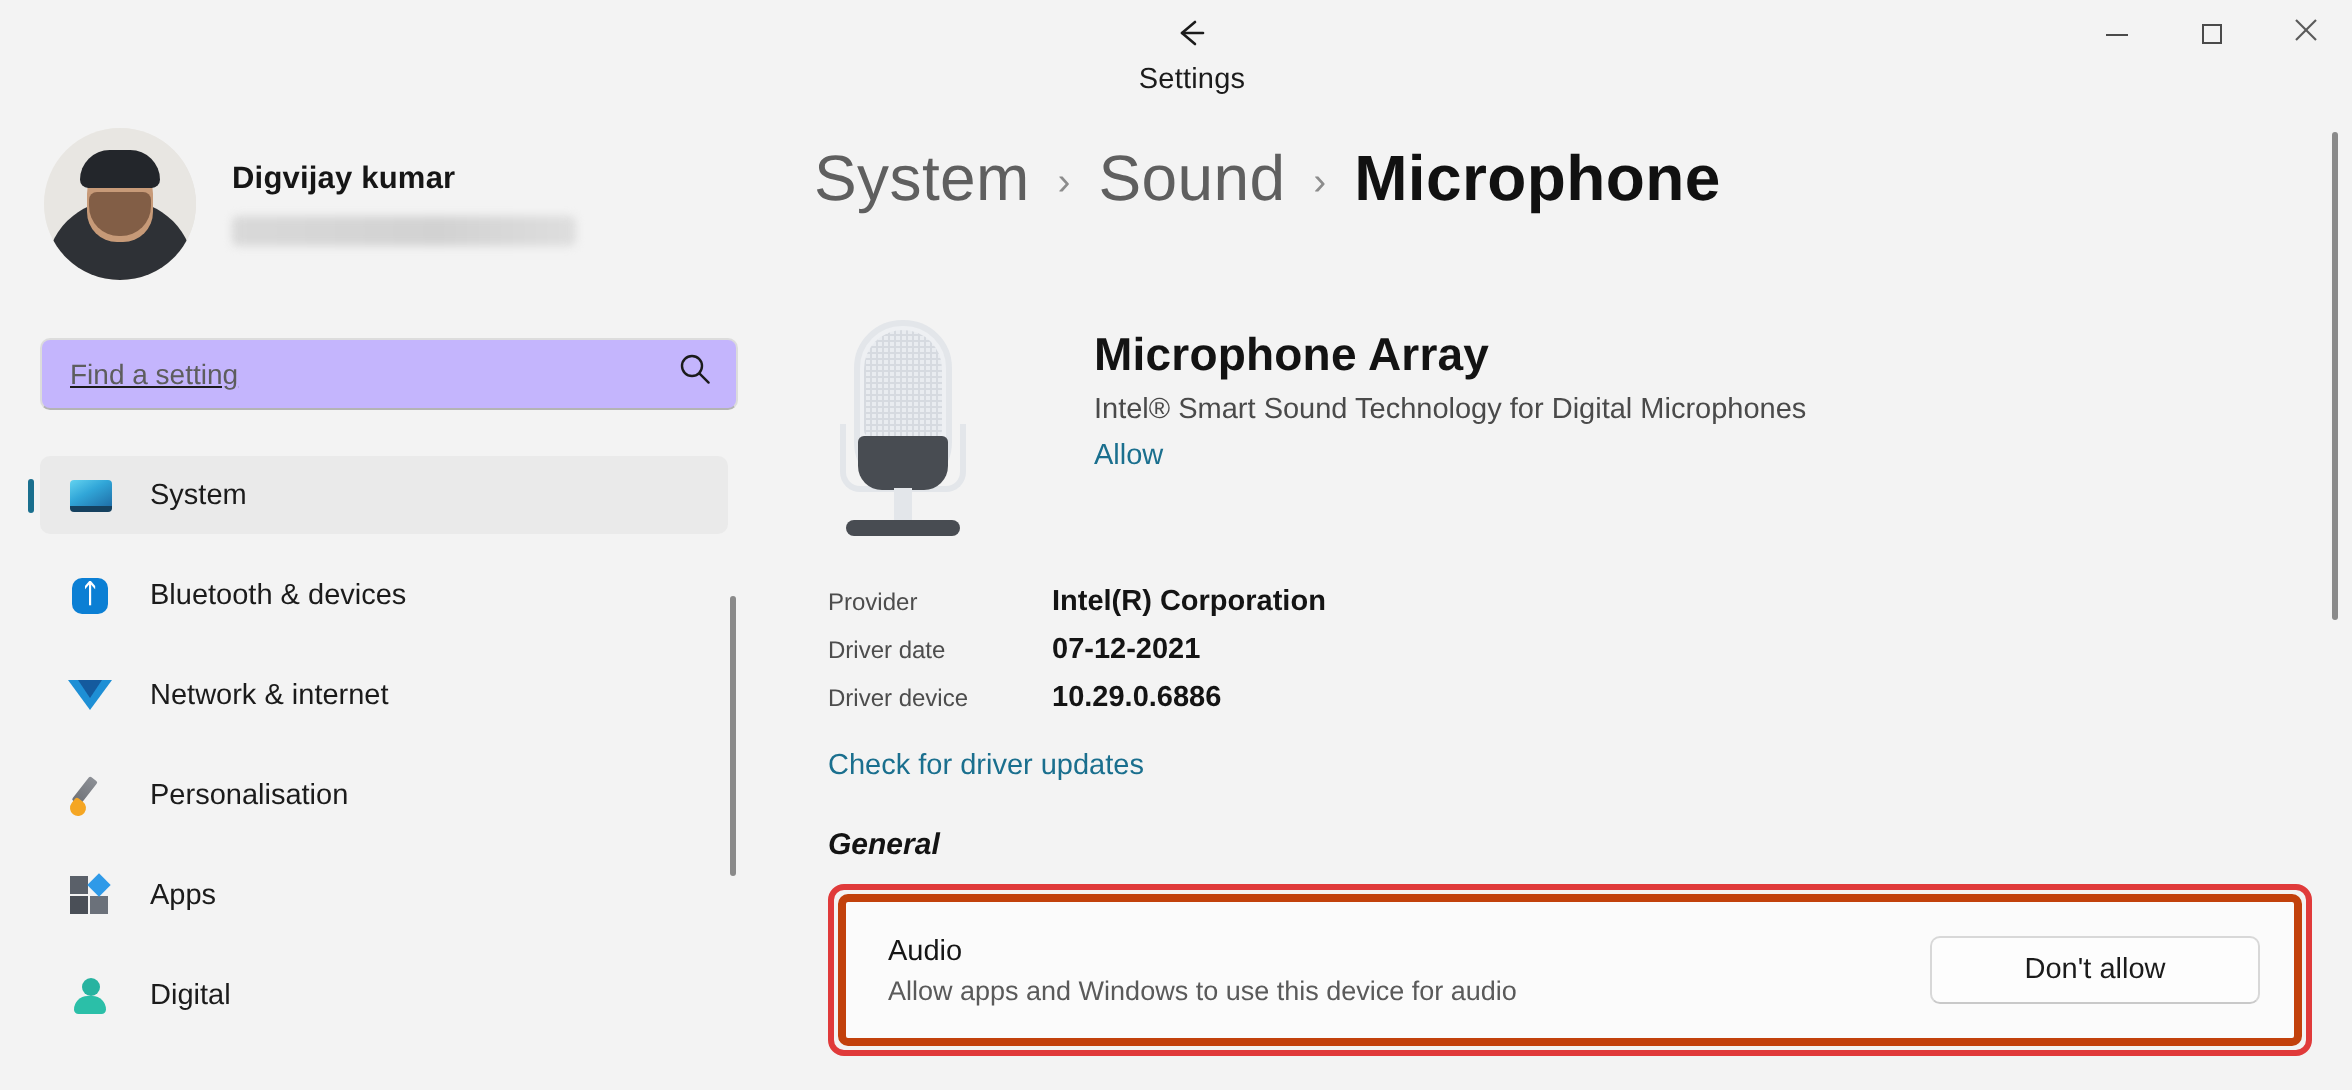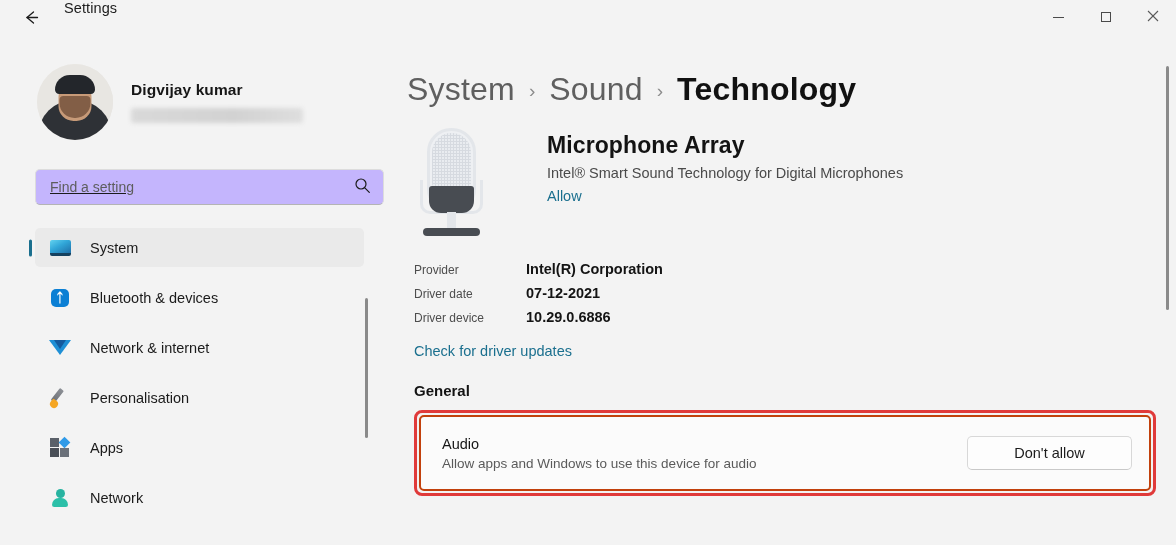--- a/index.html
+++ b/index.html
@@ -11,21 +11,23 @@
     font-family: "Liberation Sans", sans-serif;
     color: #1b1b1b;
     overflow: hidden;
     position: relative;
   }
 
   
   .titlebar {
     height: 48px;
     display: flex;
-    position: relative;
+    align-items: center;
+    position: relative;
+    flex-direction: column;
   }
   .back-btn {
     width: 34px; height: 34px;
     margin-left: 14px;
     display: flex; align-items: center; justify-content: center;
     border-radius: 5px;
     cursor: pointer;
   }
   .back-btn svg { display:block; }
   .app-title {
@@ -50,21 +52,21 @@
   .max-glyph { width: 10px; height: 10px; border: 1px solid #4a4a4a; }
 
   
   .shell { display: flex; height: 497px; }
 
   
   .sidebar {
     width: 386px;
     flex: 0 0 386px;
     position: relative;
-    padding-left: 15px;
+    padding-left: 0;
   }
   .profile {
     display: flex;
     align-items: center;
     margin: 16px 0 0 22px;
   }
   .avatar {
     width: 76px; height: 76px;
     border-radius: 50%;
     overflow: hidden;
@@ -289,21 +291,21 @@
   }
   .crumb-sep {
     font-size: 19px;
     color: #8c8c8c;
     position: relative;
     top: -3px;
   }
 
   .device-row {
     display: flex;
-    margin-top: 20px;
+    margin-top: 52px;
     padding-left: 7px;
   }
   .mic-icon { width: 76px; height: 110px; position: relative; flex: 0 0 76px; }
   .mic-cap {
     position: absolute;
     left: 13px; top: 0;
     width: 49px; height: 85px;
     border-radius: 24px;
     background: #eef0f3;
     border: 3px solid #e3e6ea;
@@ -383,31 +385,32 @@
     font-weight: bold;
     color: #141414;
   }
   .driver-link { margin-top: 3px; padding-left: 0; }
 
   .section-title {
     margin: 22px 0 0 7px;
     font-size: 15px;
     font-weight: bold;
     color: #131313;
+    font-style: italic;
   }
 
   .highlight-wrap {
     margin: 11px 20px 0 7px;
     border: 3px solid #e03a3a;
     border-radius: 8px;
     padding: 2px;
   }
   .audio-card {
     background: #fbfbfb;
-    border: 2px solid #c2410c;
+    border: 4px solid #c2410c;
     border-radius: 5px;
     height: 76px;
     display: flex;
     align-items: center;
     padding: 0 17px 0 21px;
   }
   .audio-text { flex: 1; }
   .audio-title { font-size: 14.5px; color: #161616; }
   .audio-sub {
     margin-top: 4px;
@@ -542,36 +545,36 @@
         <span class="nav-label">Apps</span>
       </div>
 
       <div class="navitem">
         <span class="nav-ico">
           <span class="ico-acct">
               <span class="head"></span>
               <span class="body"></span>
             </span>
         </span>
-        <span class="nav-label">Network</span>
+        <span class="nav-label">Digital</span>
       </div>
 
     </div>
 
     <div class="side-scroll"></div>
   </div>
 
   <div class="content">
 
     <div class="breadcrumb">
       <span class="crumb">System</span>
       <span class="crumb-sep">›</span>
       <span class="crumb">Sound</span>
       <span class="crumb-sep">›</span>
-      <span class="crumb current">Technology</span>
+      <span class="crumb current">Microphone</span>
     </div>
 
     <div class="device-row">
       <div class="mic-icon">
         <span class="mic-yoke"></span>
         <span class="mic-cap"></span>
         <span class="mic-mesh"></span>
         <span class="mic-band"></span>
         <span class="mic-stem"></span>
         <span class="mic-base"></span>

